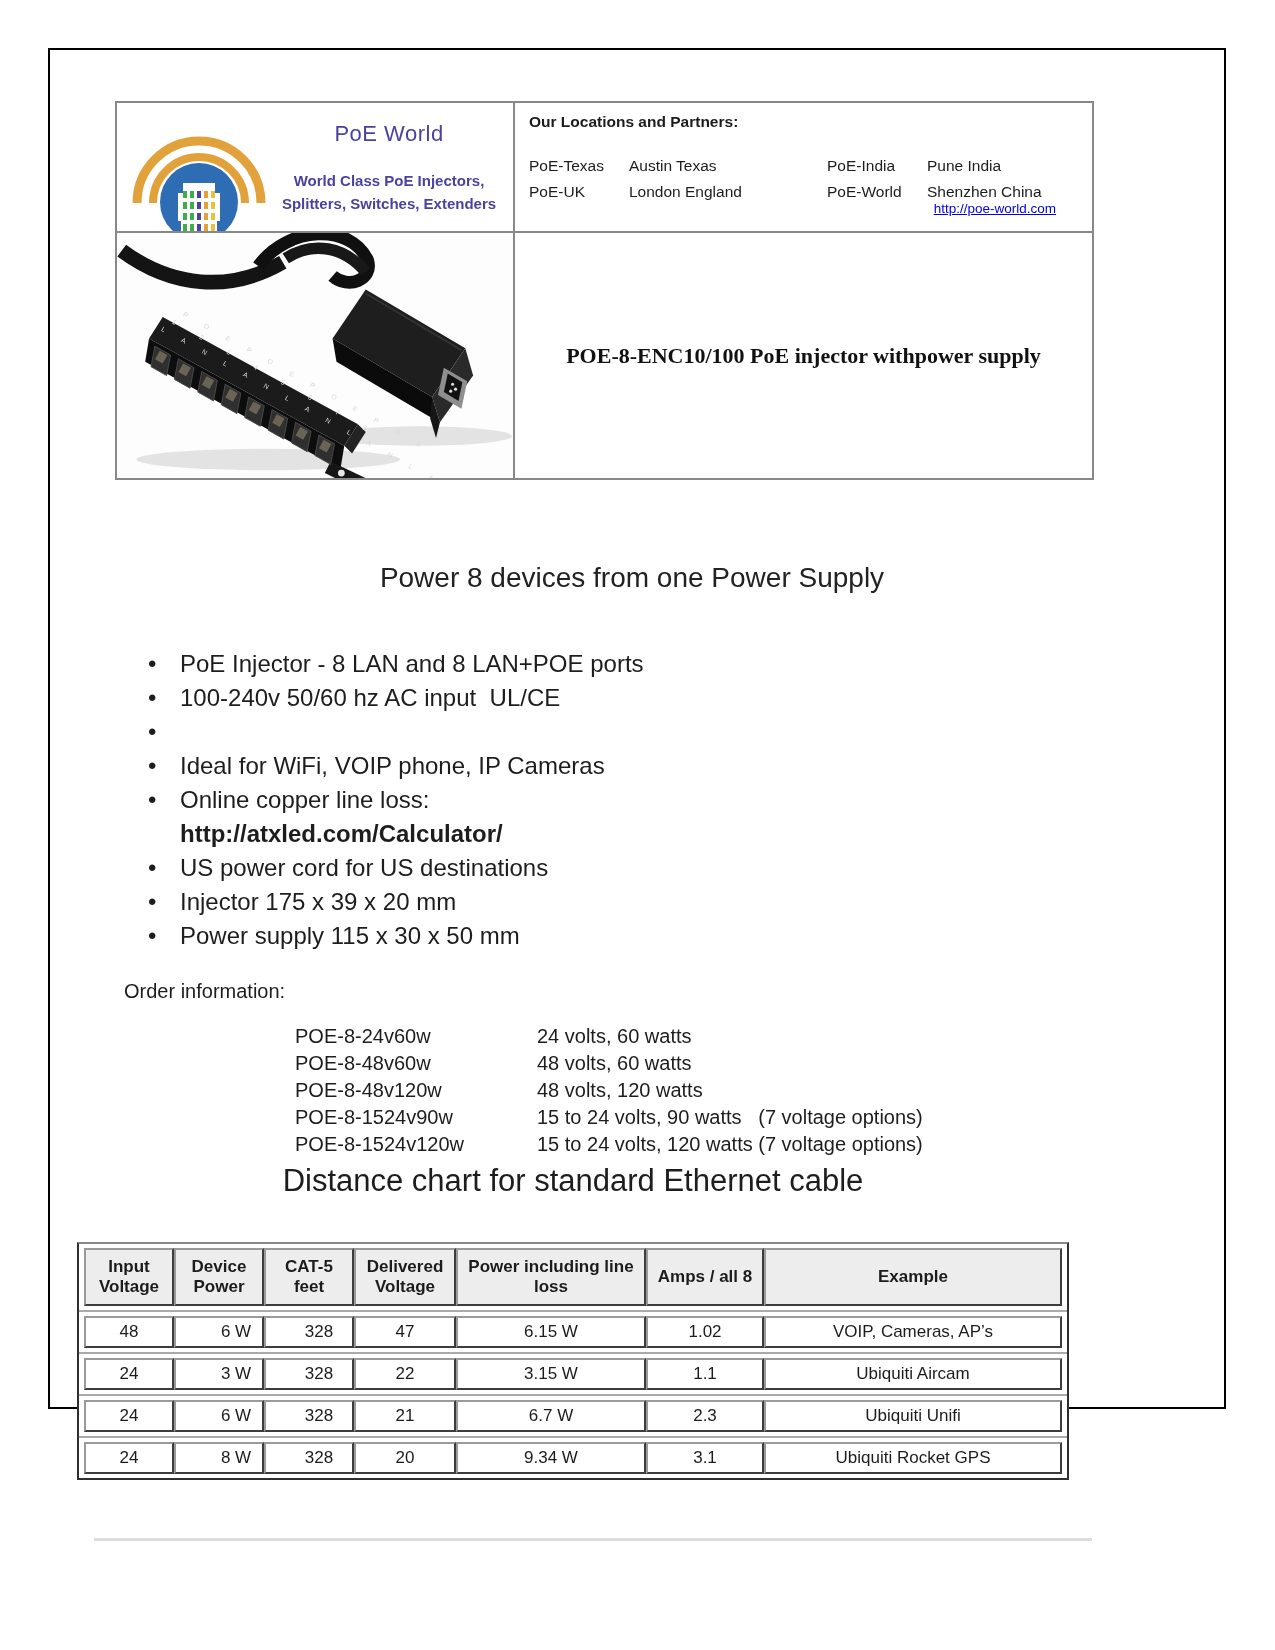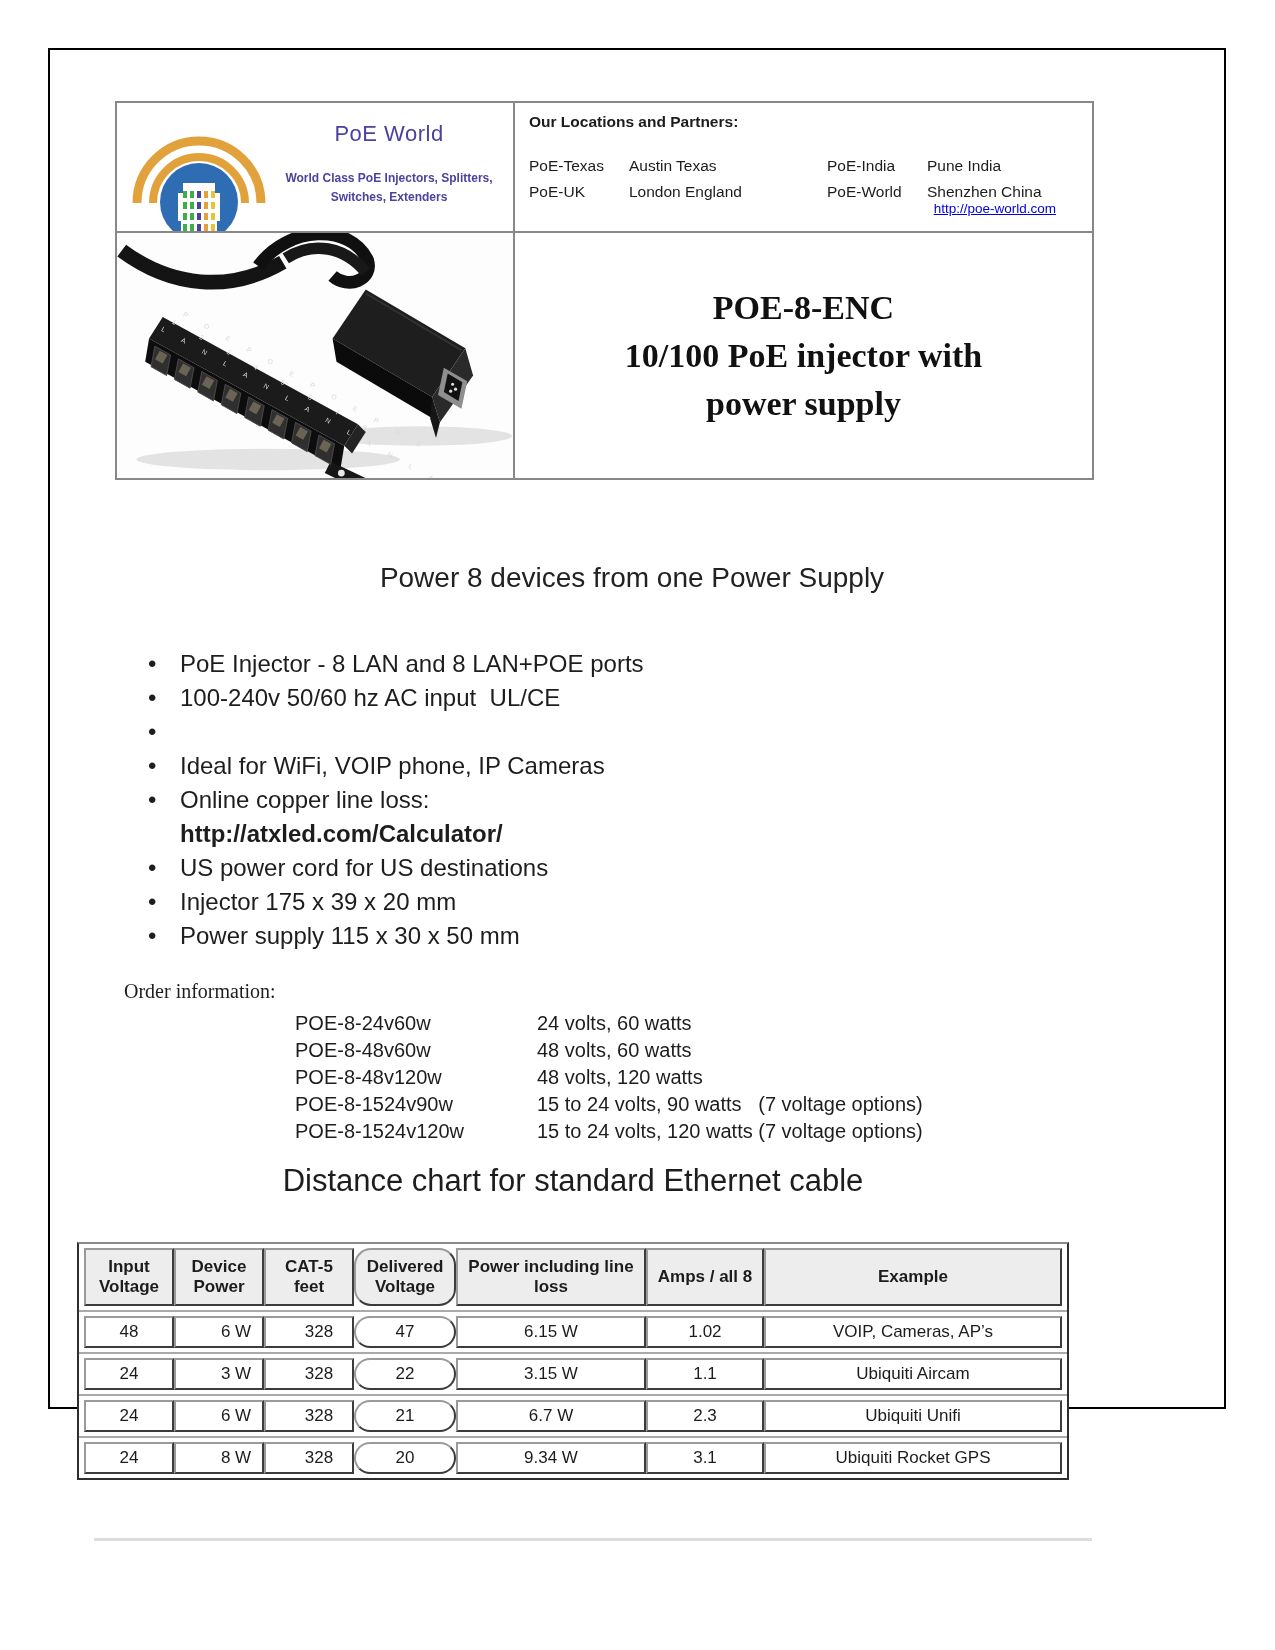--- a/index.html
+++ b/index.html
@@ -19,76 +19,76 @@
     position:absolute; left:65px; top:51px; width:979px; height:379px;
     display:grid; grid-template-columns:396px 1fr; grid-template-rows:128px 1fr;
     gap:2px; background:#888; border:2px solid #888; box-sizing:border-box;
   }
   .cell { background:#fff; position:relative; overflow:hidden; }
 
   .logo-cell { display:flex; align-items:flex-start; }
   .logo-art { flex:0 0 150px; margin-left:6px; }
   .logo-text { flex:1; text-align:center; padding-top:18px; padding-right:10px; }
   .logo-title { color:#4a42a0; font-size:22px; letter-spacing:0.5px; margin-bottom:22px; }
-  .logo-sub { color:#4a42a0; font-size:12px; font-weight:bold; line-height:1.55; width:232px; margin:0 auto; }
+  .logo-sub { color:#4a42a0; font-size:15px; font-weight:bold; line-height:1.55; width:232px; margin:0 auto; }
 
   .loc-cell { padding:10px 14px; font-size:15.5px; }
   .loc-heading { font-weight:bold; margin-bottom:26px; }
   .loc-grid { display:grid; grid-template-columns:298px auto; row-gap:8px; }
   .loc-entry { white-space:pre; }
   .loc-name { display:inline-block; width:100px; }
   .site-link { position:absolute; right:36px; top:98px; font-size:13.5px; color:#0000e0; text-decoration:underline; cursor:pointer; }
 
   .photo-cell { background:#fdfdfd; }
   .photo-cell svg { display:block; width:100%; height:100%; }
 
   .title-cell {
-    display:flex; flex-direction:column; justify-content:center; align-items:center;
+    display:flex; justify-content:center; align-items:center;
     font-family:"Liberation Serif","DejaVu Serif",serif; font-weight:bold;
-    font-size:34px; line-height:48px; color:#111; text-align:center; padding-bottom:0;
+    font-size:22px; line-height:48px; color:#111; text-align:center; padding-bottom:0;
   }
 
   
   .tagline {
     position:absolute; left:0; top:512px; width:1116px; text-align:center;
     font-size:28px; color:#222;padding-left:24px;
   }
 
   
   .features { position:absolute; left:98px; top:597px; margin:0; padding:0; list-style:none; }
   .feature { display:flex; font-size:24px; line-height:34px; color:#1d1d1d; }
   .bullet { width:32px; text-align:left; color:#1d1d1d; }
   .feature-text { white-space:pre-wrap; }
   .feature-link { font-weight:bold; cursor:pointer; }
   .feature-link:empty { display:none; }
 
   
   .order { position:absolute; left:74px; top:928px; font-size:20px; color:#1d1d1d; }
-  .order-label { line-height:27px; margin-bottom:5px;font-family:Liberation Serif, serif; }
+  .order-label { line-height:27px; margin-bottom:18px; }
   .order-row { display:flex; padding-left:171px; line-height:27px; }
   .order-model { width:242px; white-space:pre; }
   .order-desc { white-space:pre; }
 
   
   .chart-block { position:absolute; left:27px; top:1113px; width:992px; }
   .chart-title { text-align:center; font-size:31px; color:#1d1d1d; margin-bottom:43px; }
   .dtable {
     border:2px solid #2e2e2e; border-top-color:#8a8a8a;
     background:#fff; box-sizing:border-box;
   }
   .drow { display:flex; padding:4px 5px; align-items:stretch; }
   .dcell {
     border:2px solid; border-color:#9a9a9a #3c3c3c #3c3c3c #9a9a9a;
     box-sizing:border-box; display:flex; align-items:center; justify-content:center;
     text-align:center; font-size:17px; background:#fff; line-height:20px;
   }
   .dhead .dcell { background:#ededed; font-weight:bold; min-height:58px; padding:2px 4px; }
   .dbody .dcell { min-height:32px; }
   .dbody .drow { border-top:2px solid #aaaaaa; }
-  .c0 { width:90px; } .c1 { width:90px;padding-left:34px; } .c2 { width:90px;padding-left:20px; } .c3 { width:102px;border-radius:17px; }
+  .c0 { width:90px; } .c1 { width:90px;padding-left:34px; } .c2 { width:90px;padding-left:20px; } .c3 { width:102px; }
   .c4 { width:190px; } .c5 { width:118px; } .c6 { flex:1; }
 
   .footer-rule { position:absolute; left:44px; top:1488px; width:998px; height:3px; background:#dcdcdc; }
 </style>
 </head>
 <body>
 
 <div class="page">
   <div class="frame">
 

